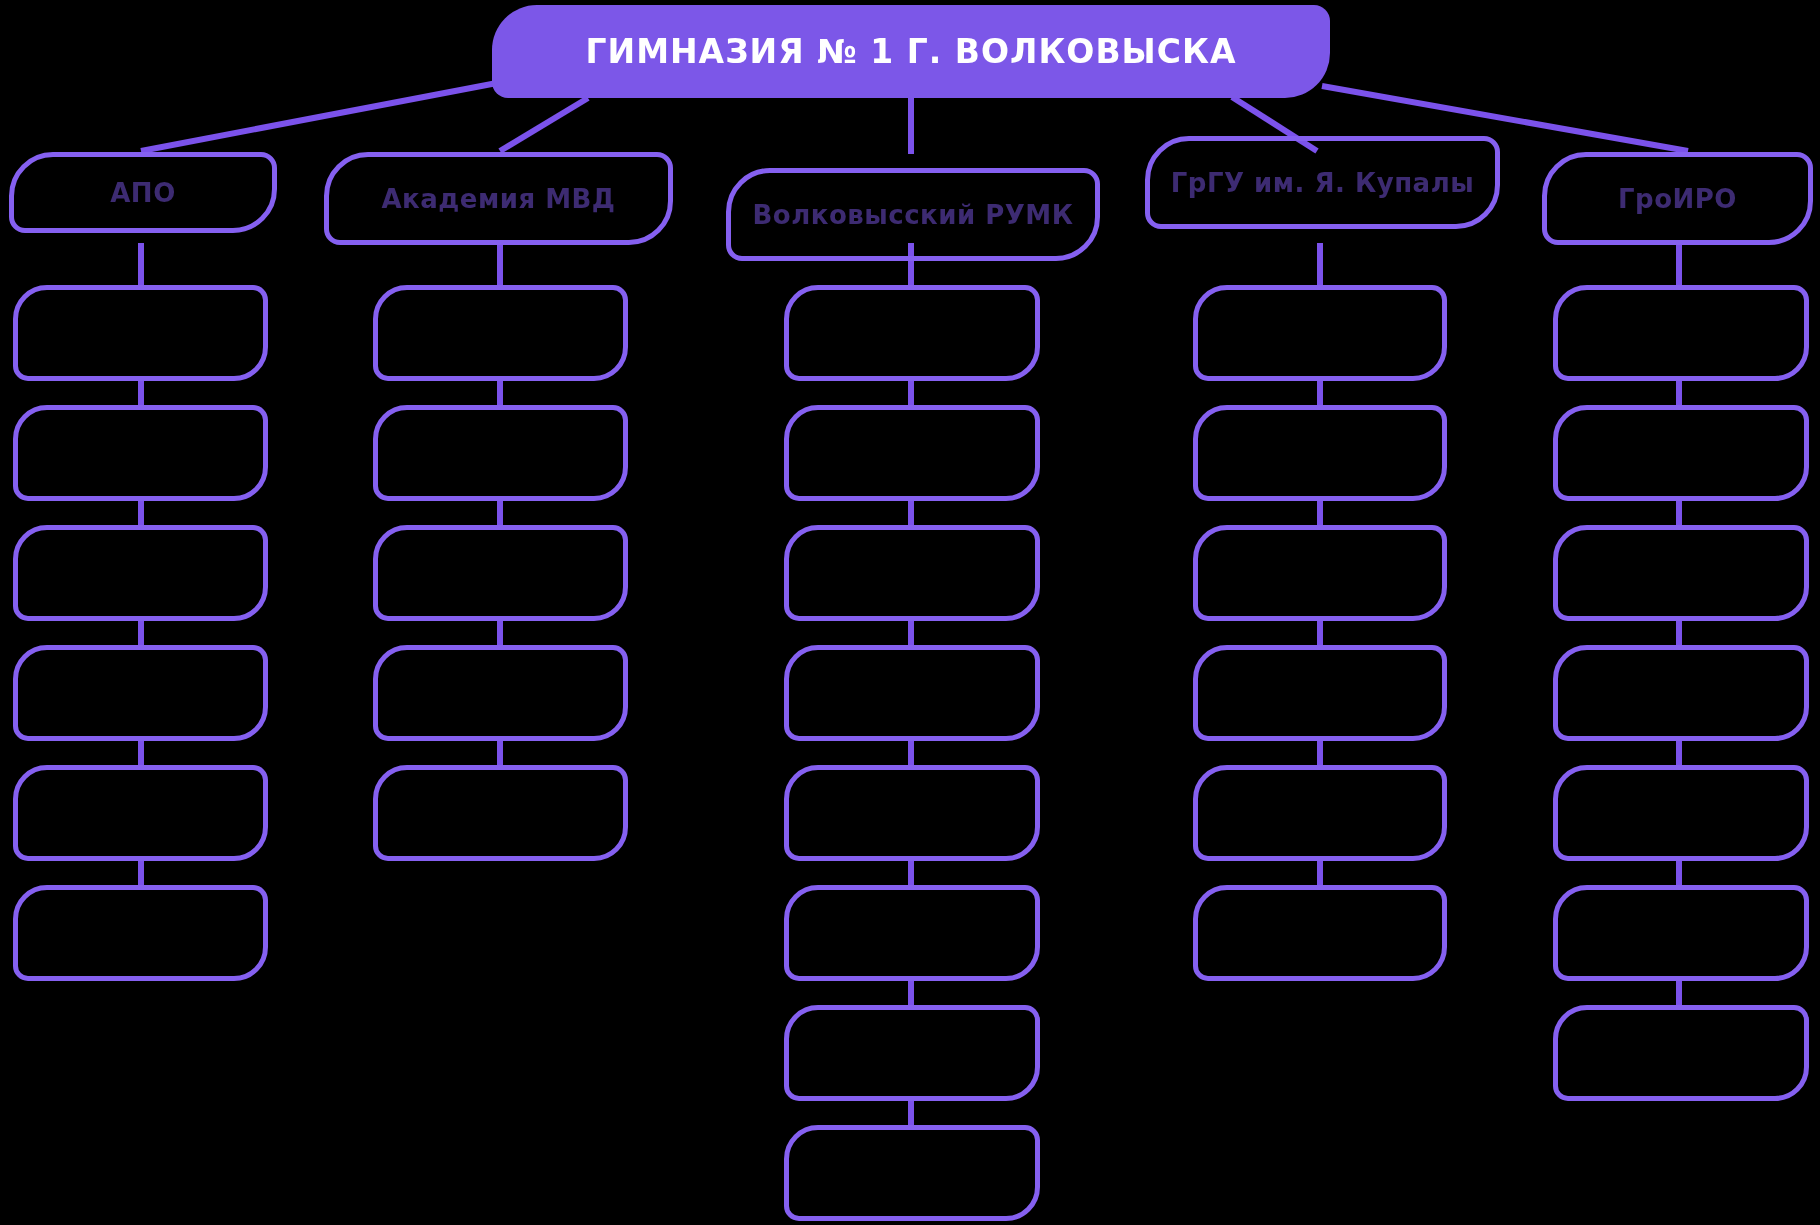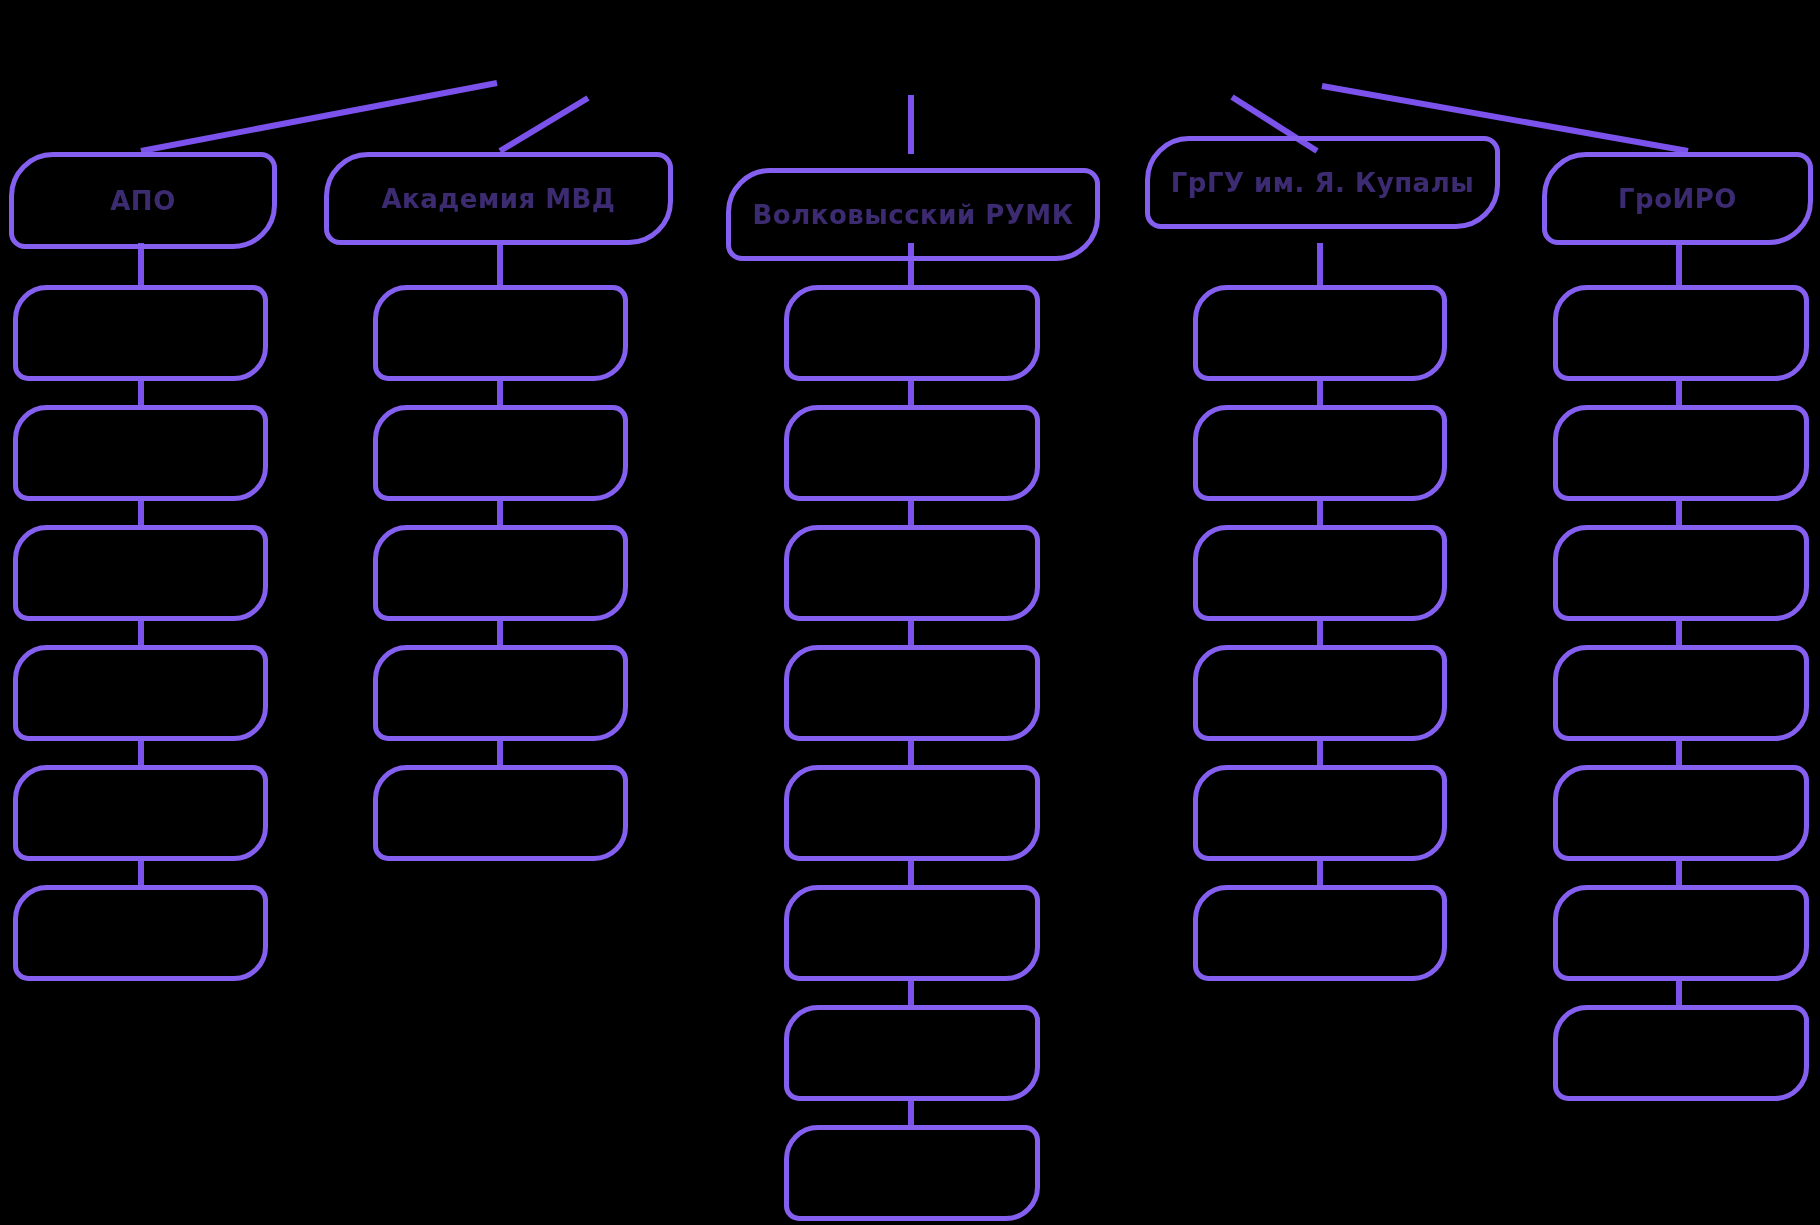--- a/index.html
+++ b/index.html
@@ -71,23 +71,26 @@
 <body>
 
 <div class="stage">
   <svg id="connector-svg" viewBox="0 0 1820 1225" xmlns="http://www.w3.org/2000/svg">
       <line x1="497" y1="83" x2="141" y2="151" stroke="#7B52EB" stroke-width="6"></line>
       <line x1="588" y1="98" x2="500" y2="151" stroke="#7B52EB" stroke-width="6"></line>
       <line x1="911" y1="95" x2="911" y2="154" stroke="#7B52EB" stroke-width="6"></line>
       <line x1="1232" y1="97" x2="1317" y2="151" stroke="#7B52EB" stroke-width="6"></line>
       <line x1="1322" y1="86" x2="1688" y2="151" stroke="#7B52EB" stroke-width="6"></line>
     </svg>
+  <div class="title-box" id="title-box" style="left: 492px; top: 5px; width: 838px; height: 93px;">
+    <span class="title-label">ГИМНАЗИЯ № 1 Г. ВОЛКОВЫСКА</span>
+  </div>
   <div id="columns-root">
       <div class="column" style="position: absolute; left: 0px; top: 0px;">
-        <div class="header-box" style="left: 9px; top: 152px; width: 268px; height: 97px;">
+        <div class="header-box" style="left: 9px; top: 152px; width: 268px; height: 81px;">
           <span class="header-label">АПО</span>
         </div>
         <div class="v-connector" style="left: 138px; top: 243px; width: 6px; height: 44px;"></div>
         <div class="child-box" style="left: 13px; top: 285px; width: 255px; height: 96px;"></div>
         <div class="v-connector" style="left: 138px; top: 379px; width: 6px; height: 28px;"></div>
         <div class="child-box" style="left: 13px; top: 405px; width: 255px; height: 96px;"></div>
         <div class="v-connector" style="left: 138px; top: 499px; width: 6px; height: 28px;"></div>
         <div class="child-box" style="left: 13px; top: 525px; width: 255px; height: 96px;"></div>
         <div class="v-connector" style="left: 138px; top: 619px; width: 6px; height: 28px;"></div>
         <div class="child-box" style="left: 13px; top: 645px; width: 255px; height: 96px;"></div>

